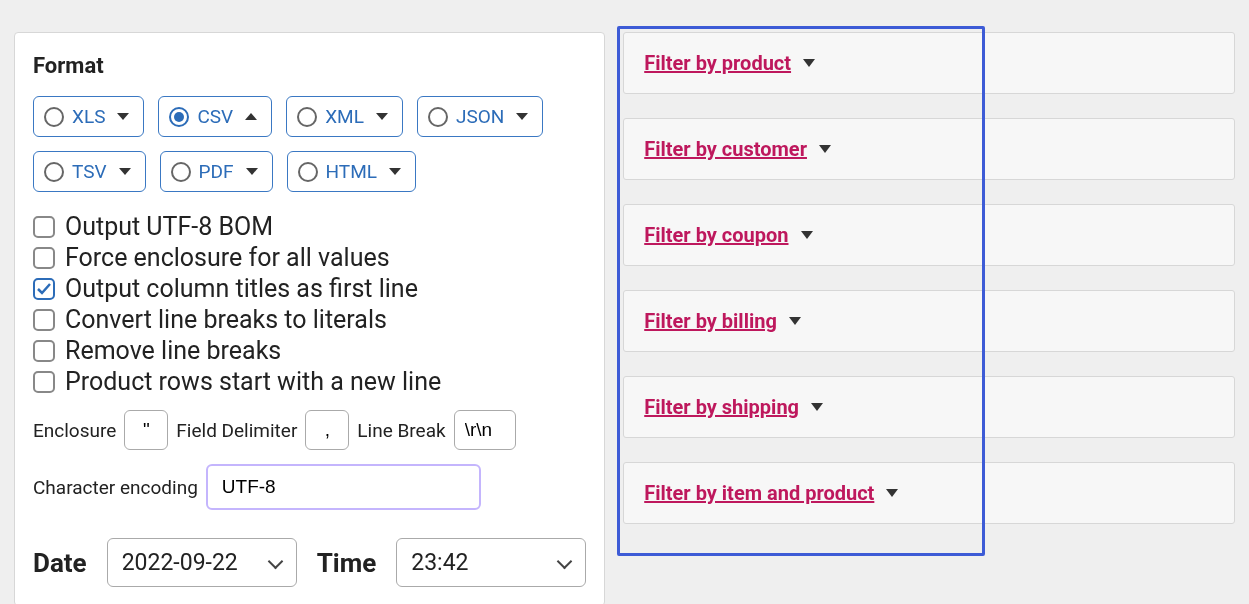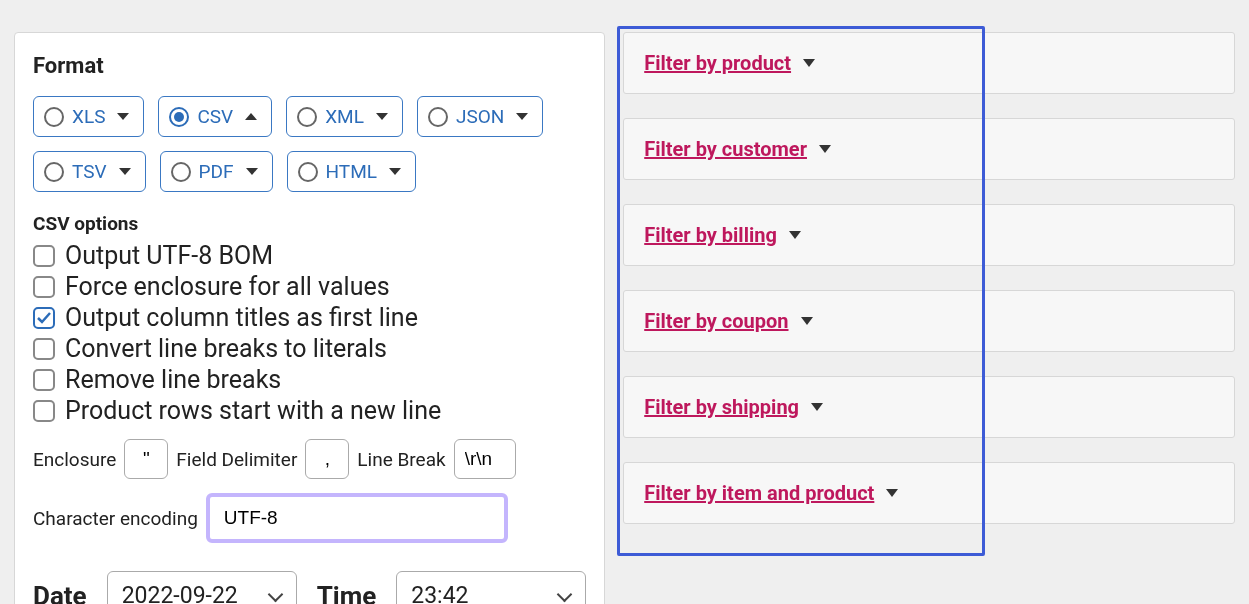--- a/index.html
+++ b/index.html
@@ -143,25 +143,25 @@
       font-size: 19px;
       width: 44px;
       text-align: center;
       background: #fff;
     }
     .small-input.wider {
       width: 62px;
       text-align: left;
     }
     .enc-input {
-      border: 4px solid #c4b5fd;
+      border: 2px solid #c4b5fd;
       border-radius: 6px;
       padding: 10px 14px;
       font-size: 19px;
-      width: 302px;
+      width: 275px;
       background: #fff;
     }
     .bottom-row {
       display: flex;
       align-items: center;
       gap: 20px;
       margin-top: 28px;
     }
     .bottom-label {
       font-weight: 700;
@@ -270,21 +270,20 @@
         <span>PDF</span>
         <span class="caret down"></span>
       </div>
       <div class="format-btn">
         <span class="radio"></span>
         <span>HTML</span>
         <span class="caret down"></span>
       </div>
     </div>
 
-    <div class="options-title">CSV options</div>
 
     <div class="check-row">
       <span class="checkbox">
         
       </span>
       <span>Output UTF-8 BOM</span>
     </div>
     <div class="check-row">
       <span class="checkbox">
         
@@ -356,27 +355,27 @@
       </span>
     </div>
     <div class="filter-box">
       <span class="filter-link">
         <span>Filter by customer</span>
         <span class="filter-caret"></span>
       </span>
     </div>
     <div class="filter-box">
       <span class="filter-link">
+        <span>Filter by coupon</span>
+        <span class="filter-caret"></span>
+      </span>
+    </div>
+    <div class="filter-box">
+      <span class="filter-link">
         <span>Filter by billing</span>
-        <span class="filter-caret"></span>
-      </span>
-    </div>
-    <div class="filter-box">
-      <span class="filter-link">
-        <span>Filter by coupon</span>
         <span class="filter-caret"></span>
       </span>
     </div>
     <div class="filter-box">
       <span class="filter-link">
         <span>Filter by shipping</span>
         <span class="filter-caret"></span>
       </span>
     </div>
     <div class="filter-box">

